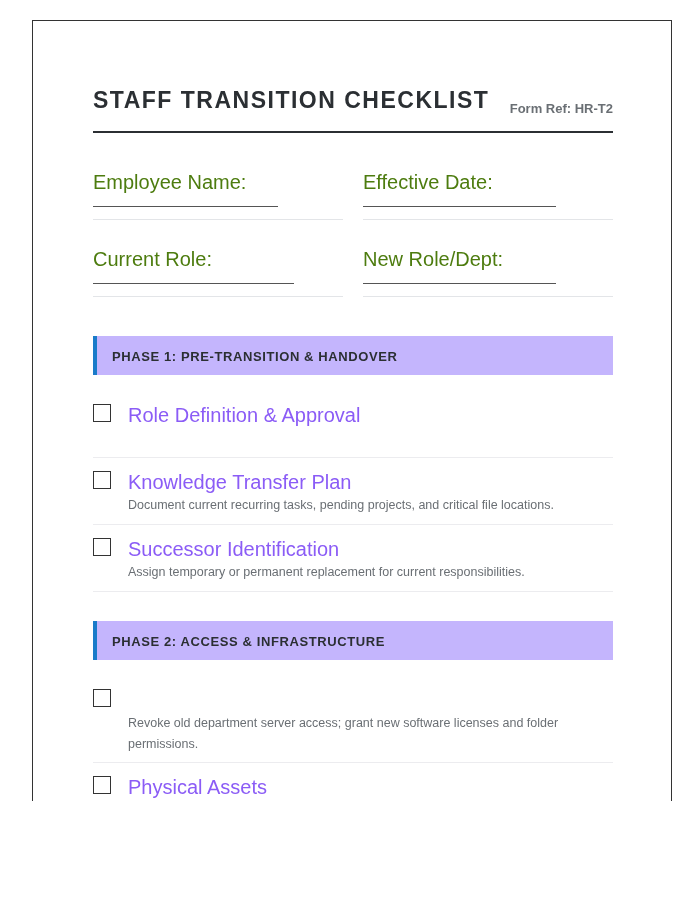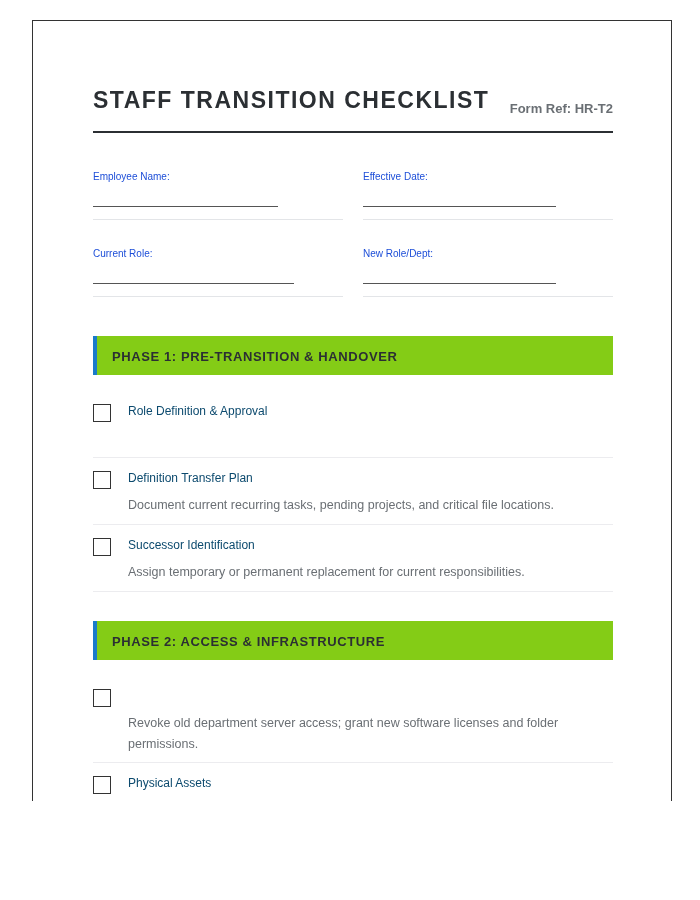--- a/index.html
+++ b/index.html
@@ -8,30 +8,30 @@
   .page { position: absolute; left: 32px; top: 20px; width: 640px; height: 781px;
           border: 1px solid #333; border-bottom: none; overflow: hidden; background: #fff; box-sizing: border-box; }
   .inner { position: absolute; left: 60px; top: 0; width: 520px; }
   .header { position: absolute; top: 66px; left: 0; width: 520px; height: 44px;
             border-bottom: 2px solid #2b2f33; }
   .title { position: absolute; left: 0; top: 0; font-size: 23px; font-weight: bold;
            letter-spacing: 1.5px; color: #2b2f33; white-space: nowrap; }
   .formref { position: absolute; right: 0; top: 14px; font-size: 13px; color: #6a6f74; font-weight: bold; }
   .fields { position: absolute; top: 150px; left: 0; width: 520px; }
   .field { position: absolute; width: 250px; height: 48px; border-bottom: 1px solid #e3e5e8; }
-  .field .lbl { position: absolute; top: 0; left: 0; font-size: 10px; color: #1d4ed8; }
+  .field .lbl { position: absolute; top: 0; left: 0; font-size: 20px; color: #4d7c0f; }
   .field .line { position: absolute; top: 35px; left: 0; height: 1px; background: #555; }
-  .phase { position: absolute; left: 0; width: 520px; height: 39px; background: #84cc16;
+  .phase { position: absolute; left: 0; width: 520px; height: 39px; background: #c4b5fd;
            border-left: 4px solid #1a7bc9; box-sizing: border-box; text-align: center; }
   .phase span { position: absolute; left: 15px; top: 13px; font-size: 13px; font-weight: bold;
                 letter-spacing: 0.6px; color: #2b2f33; white-space: nowrap; }
   .item { position: absolute; left: 0; width: 520px; border-bottom: 1px solid #ececef; }
   .cb { position: absolute; left: 0; top: 0; width: 18px; height: 18px; border: 1.5px solid #333;
         box-sizing: border-box; background: #fff; }
-  .it-title { position: absolute; left: 35px; top: 0; font-size: 12px; color: #0c4a6e; white-space: nowrap; }
+  .it-title { position: absolute; left: 35px; top: 0; font-size: 20px; color: #8b5cf6; white-space: nowrap; }
   .it-desc { position: absolute; left: 35px; top: 24px; width: 480px; font-size: 12.5px; color: #6a6f74; line-height: 21px; }
 </style>
 </head>
 <body>
 
 <div class="page">
   <div class="inner">
 
     <div class="header">
       <div class="title">STAFF TRANSITION CHECKLIST</div>
@@ -61,21 +61,21 @@
       <span>PHASE 1: PRE-TRANSITION &amp; HANDOVER</span>
     </div>
 
     <div class="item" style="top:383px;height:53px;">
       <div class="cb"></div>
       <div class="it-title">Role Definition &amp; Approval</div>
     </div>
 
     <div class="item" style="top:450px;height:53px;">
       <div class="cb"></div>
-      <div class="it-title">Definition Transfer Plan</div>
+      <div class="it-title">Knowledge Transfer Plan</div>
       <div class="it-desc">Document current recurring tasks, pending projects, and critical file locations.</div>
     </div>
 
     <div class="item" style="top:517px;height:53px;">
       <div class="cb"></div>
       <div class="it-title">Successor Identification</div>
       <div class="it-desc">Assign temporary or permanent replacement for current responsibilities.</div>
     </div>
 
     <div class="phase" style="top:600px;">

